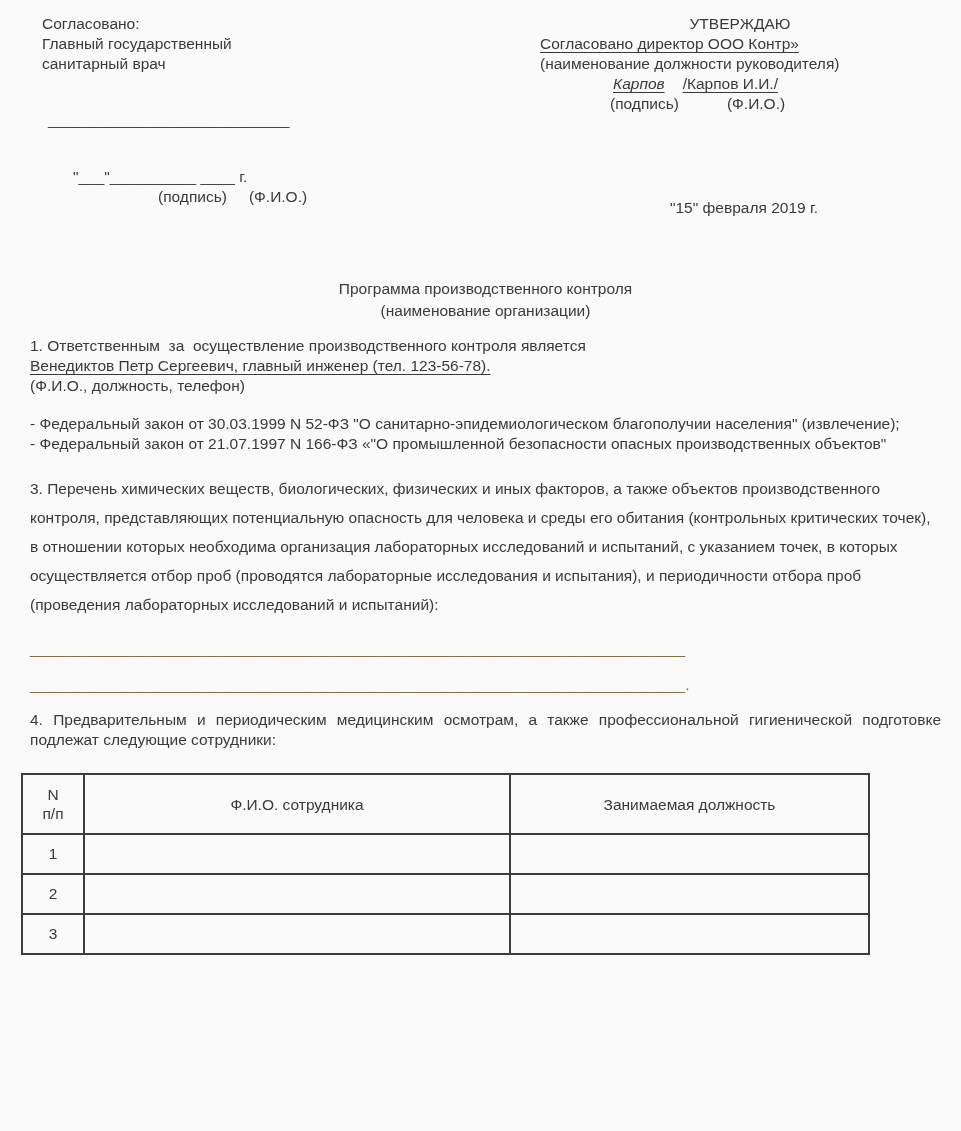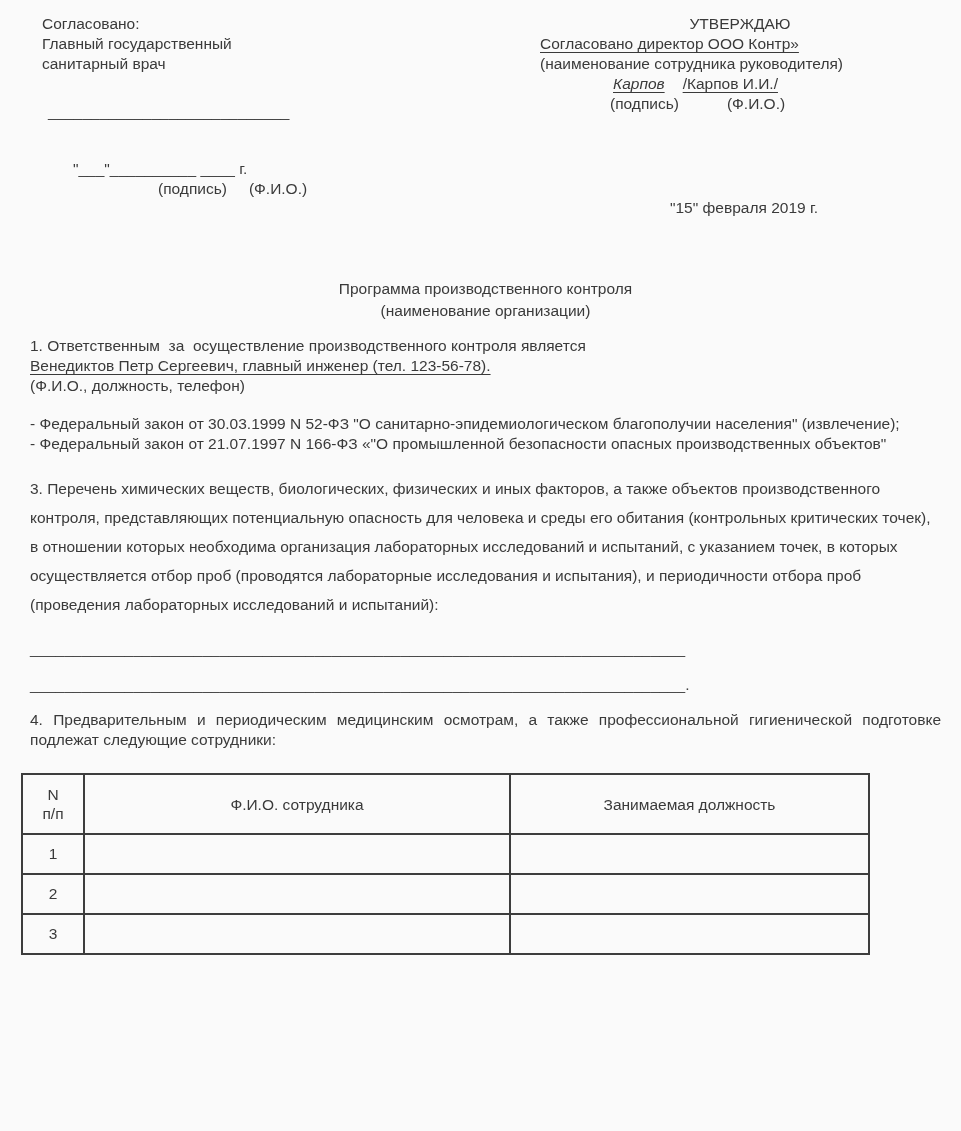--- a/index.html
+++ b/index.html
@@ -11,21 +11,21 @@
     font-size: 15.5px;
     line-height: 20px;
     color: #3a3a3a;
   }
   .page { width: 961px; min-height: 1131px; padding: 14px 20px 10px 30px; }
 
   
   .hdr { display: flex; min-height: 242px; }
   .hdr-left  { width: 510px; padding-left: 12px; }
   .hdr-right { flex: 1; }
-  .sig-blank  { margin-top: 28px; margin-left: 6px; letter-spacing: 0; }
+  .sig-blank  { margin-top: 36px; margin-left: 6px; letter-spacing: 0; }
   .date-blank { margin-top: 37px; margin-left: 31px; white-space: pre-wrap; }
   .cap-row-left { margin-left: 116px; }
   .cap-gap { display: inline-block; width: 22px; }
 
   .approve-word { text-align: center; width: 400px; }
   .u { text-decoration: underline; text-underline-offset: 3px; }
   .sig-row { margin-left: 67px; }
   .sig-name { font-style: italic; padding: 0 6px; }
   .sig-fio  { margin-left: 10px; padding: 0 2px; }
   .sig-caps { margin-left: 70px; }
@@ -34,21 +34,21 @@
 
   
   .doc-title { margin-top: 22px; text-align: center; line-height: 22px; }
 
   
   .para { text-align: justify; }
   .p1 { margin-top: 14px; white-space: pre-wrap; }
   .p2 { text-indent: 25px; text-align: justify; }
   .laws { margin-top: 18px; text-align: justify; }
   .p3 { margin-top: 20px; line-height: 29px; text-align: left; }
-  .fill-line { color: #404040; letter-spacing: 0; }
+  .fill-line { color: #a16207; letter-spacing: 0; }
   .fill-1 { margin-top: 20px; }
   .fill-2 { margin-top: 16px; }
   .p4 { margin-top: 15px; text-align: justify; }
 
   
   table.emp {
     margin-top: 23px;
     margin-left: -9px;
     width: 847px;
     border-collapse: collapse;
@@ -81,21 +81,21 @@
       <div class="sig-blank">____________________________</div>
       <div class="date-blank">"___"__________ ____ г.</div>
       <div class="cap-row-left">
         <span>(подпись)</span><span class="cap-gap"></span><span>(Ф.И.О.)</span>
       </div>
     </div>
 
     <div class="hdr-right">
       <div class="approve-word">УТВЕРЖДАЮ</div>
       <div class="u">Согласовано директор ООО Контр»</div>
-      <div>(наименование сотрудника руководителя)</div>
+      <div>(наименование должности руководителя)</div>
       <div class="sig-row">
         <span class="u sig-name">Карпов</span><span class="u sig-fio">/Карпов И.И./</span>
       </div>
       <div class="sig-caps">
         <span>(подпись)</span><span class="cap-gap"></span><span>(Ф.И.О.)</span>
       </div>
       <div class="approve-date">"15" февраля 2019 г.</div>
     </div>
   </div>
 

